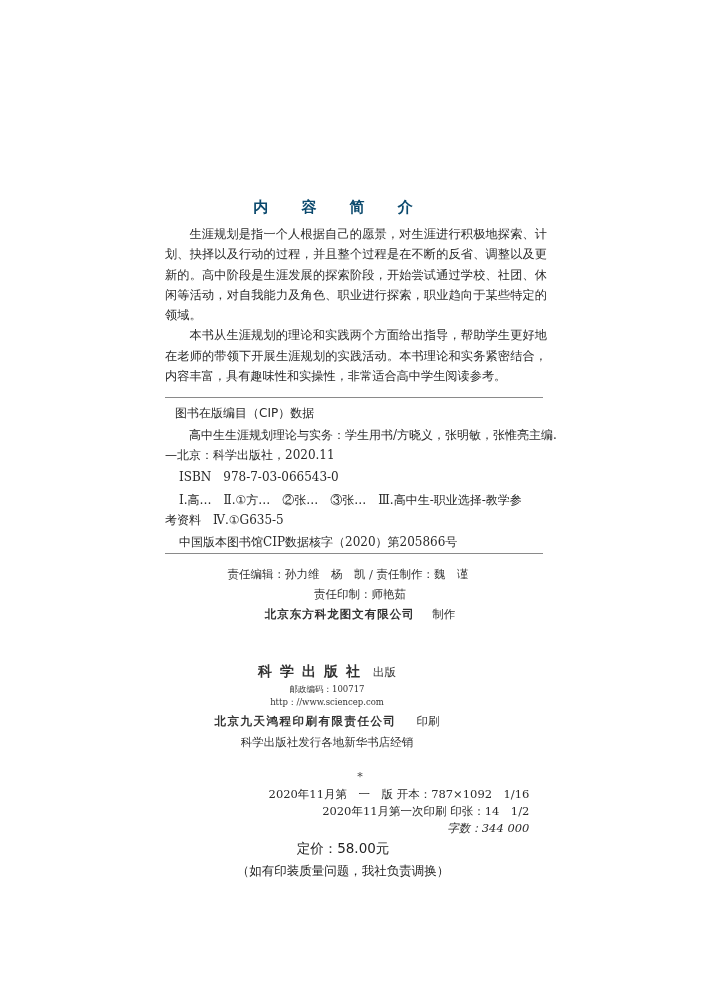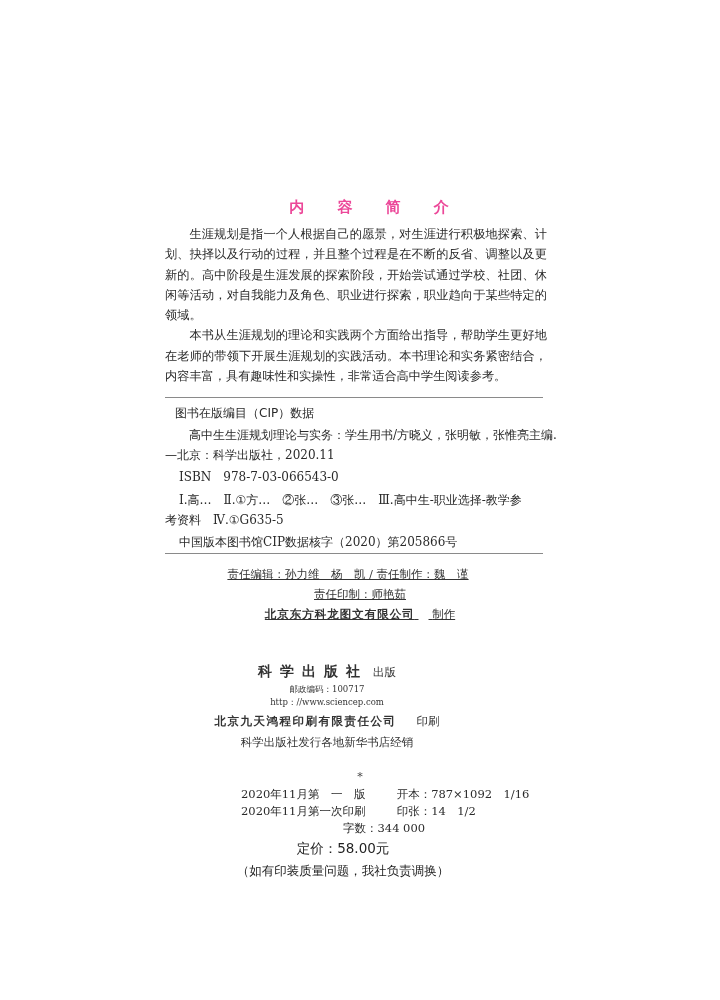--- a/index.html
+++ b/index.html
@@ -15,23 +15,22 @@
       color: #222222;
       font-family: "DejaVu Serif", "Liberation Serif", serif;
     }
     .abs { position: absolute; }
     .title {
       left: 0; width: 680px; top: 198px;
       text-align: center;
       font-size: 15px;
       font-weight: bold;
       letter-spacing: 14px;
-      color: #ec4899;
+      color: #0c4a6e;
       font-family: "DejaVu Sans", sans-serif;
-      padding-left: 36px;
     }
     .summary {
       left: 165px; width: 382px; top: 224px;
       font-size: 12.2px;
       line-height: 20.3px;
       text-align: justify;
       color: #2a2a2a;
     }
     .summary p { margin: 0; text-indent: 2em; }
     .rule {
@@ -51,21 +50,21 @@
       line-height: 19px;
     }
     .cip .indent { padding-left: 24px; }
     .cip .indent1 { padding-left: 14px; }
     .credits {
       left: 0; width: 720px; top: 563px;
       text-align: center;
       font-size: 11.5px;
       color: #333333;
     }
-    .credits .line { line-height: 22px; white-space: nowrap; text-decoration: underline; }
+    .credits .line { line-height: 22px; white-space: nowrap; }
     .credits .cal { font-weight: bold; letter-spacing: 1px; }
     .pub {
       left: 0; width: 654px; top: 660px;
       text-align: center;
       color: #333333;
     }
     .pub .line { white-space: nowrap; }
     .pub .big { font-size: 14px; font-weight: bold; letter-spacing: 8px; line-height: 22px; }
     .pub .small { font-size: 8.5px; line-height: 13px; }
     .pub .mid { font-size: 11.5px; line-height: 22px; }
@@ -74,23 +73,23 @@
       left: 0; width: 720px; top: 770px;
       text-align: center;
       font-size: 11px;
       color: #444444;
     }
     .specs {
       left: 241px; top: 786px;
       font-size: 11.5px;
       color: #2a2a2a;
     }
-    .specs .row { line-height: 17px; white-space: nowrap; }
+    .specs .row { line-height: 17px; white-space: nowrap; text-align: right; }
     .specs .c1 { display: inline-block; width: 152px; }
-    .specs .center { padding-left: 102px; }
+    .specs .center { padding-left: 102px; font-style: italic; }
     .price {
       left: 0; width: 686px; top: 836px;
       text-align: center;
       color: #1f1f1f;
       font-family: "DejaVu Sans", sans-serif;
     }
     .price .p1 { font-size: 13.5px; line-height: 24px; }
     .price .p2 { font-size: 12.5px; line-height: 22px; }
   </style>
 </head>

